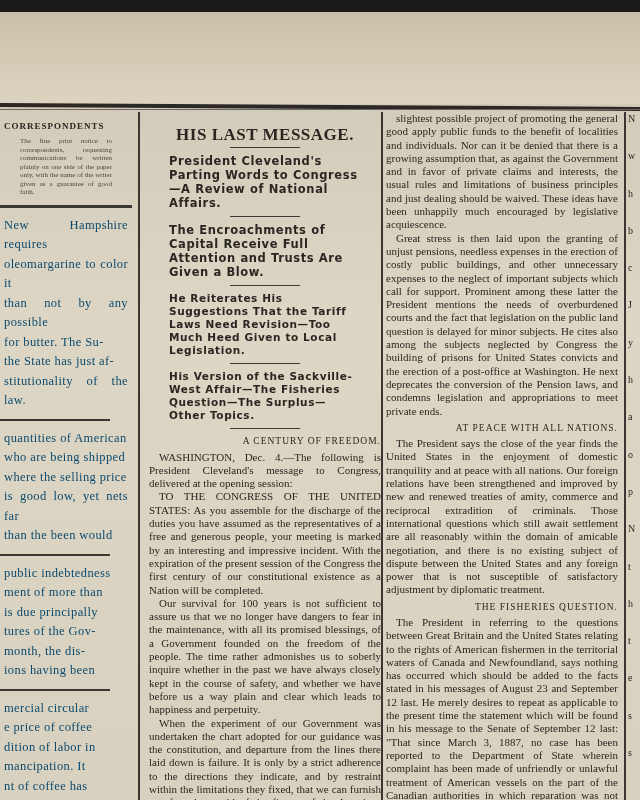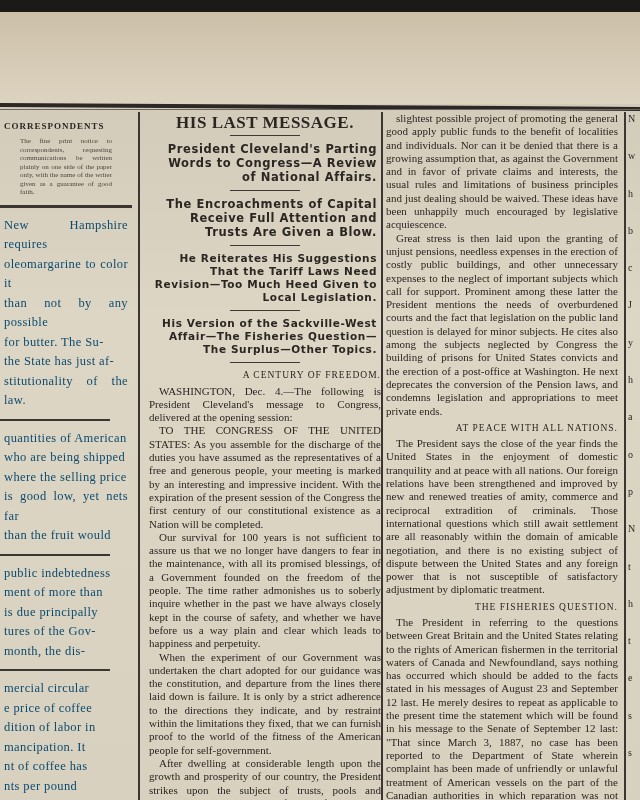--- a/index.html
+++ b/index.html
@@ -15,22 +15,22 @@
     }
     .page-rule { position:absolute; left:0; top:103px; width:640px; height:4px; background:#2b2825; transform:rotate(0.35deg); transform-origin:left; }
     .page-rule2 { position:absolute; left:0; top:109px; width:640px; height:1px; background:#6b665f; }
     .col { position:absolute; top:112px; bottom:0; overflow:hidden; font-size:11px; line-height:13.3px; text-align:justify; }
     .col p { margin:0; text-indent:10px; }
     .col-left { left:0; width:132px; }
     .col-mid { left:145px; width:232px; padding:0 4px; }
     .col-right { left:386px; width:232px; }
     .col-edge { left:628px; width:14px; font-size:10px; }
     .vrule { position:absolute; top:112px; bottom:0; width:2px; background:#3a3631; }
-    .head-main { text-align:center; font-weight:bold; font-size:17px; letter-spacing:0.5px; margin:4px 0 6px; }
-    .deck { text-align:right; font-weight:bold; font-size:11.5px; line-height:14px; font-family:"DejaVu Sans", sans-serif; margin:6px 4px; letter-spacing:0.6px; }
+    .head-main { text-align:center; font-weight:bold; font-size:17px; letter-spacing:0.5px; margin:16px 0 6px; }
+    .deck { text-align:left; font-weight:bold; font-size:11.5px; line-height:14px; font-family:"DejaVu Sans", sans-serif; margin:6px 20px; letter-spacing:0.6px; }
     .deck.small { font-size:10.5px; line-height:13px; }
     .sep { width:70px; height:1px; background:#3d3934; margin:6px auto; }
     .subhead { text-align:right; font-size:9.5px; letter-spacing:1px; margin:4px 0 2px; text-transform:uppercase; }
     .left-head { font-weight:bold; font-size:9px; letter-spacing:1px; margin:8px 0 4px 4px; }
     .fine { font-size:7px; line-height:8.5px; margin:0 20px; color:#4a453e; }
     .lrule { height:2px; background:#3a3631; margin:8px 0 8px 0; width:110px; }
     .lrule.thick { height:3px; width:132px; }
     .left-text { font-size:12.5px; line-height:19.5px; margin:0 4px 0 4px; letter-spacing:0.4px; color:#0c4a6e; }
   </style>
 </head>
@@ -54,27 +54,28 @@
       <div class="left-text">oleomargarine to color it</div>
       <div class="left-text">than not by any possible</div>
       <div class="left-text">for butter.  The Su-</div>
       <div class="left-text">the State has just af-</div>
       <div class="left-text">stitutionality of the law.</div>
       <div class="lrule"></div>
       <div class="left-text">quantities of American</div>
       <div class="left-text">who are being shipped</div>
       <div class="left-text">where the selling price</div>
       <div class="left-text">is good low, yet nets far</div>
-      <div class="left-text">than the fruit would</div>
+      <div class="left-text">than the been would</div>
       <div class="lrule"></div>
       <div class="left-text">public indebtedness</div>
       <div class="left-text">ment of more than</div>
       <div class="left-text">is due principally</div>
       <div class="left-text">tures of the Gov-</div>
       <div class="left-text">month, the dis-</div>
+      <div class="left-text">ions having been</div>
       <div class="lrule"></div>
       <div class="left-text">mercial circular</div>
       <div class="left-text">e price of coffee</div>
       <div class="left-text">dition of labor in</div>
       <div class="left-text">mancipation.  It</div>
       <div class="left-text">nt of coffee has</div>
       <div class="left-text">nts per pound</div>
     </div>
 </div>
 

